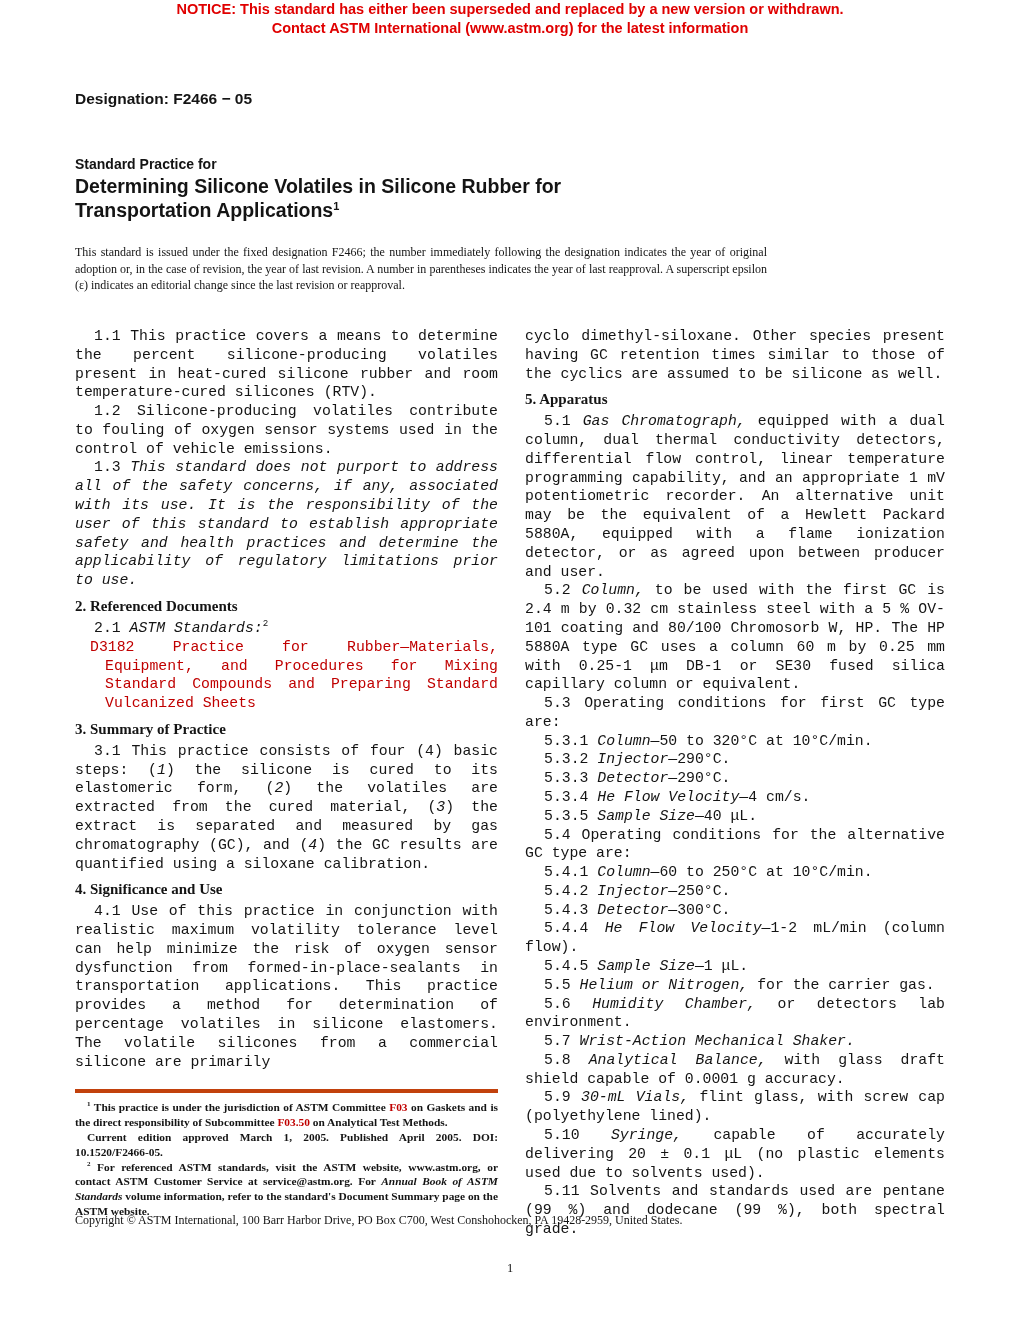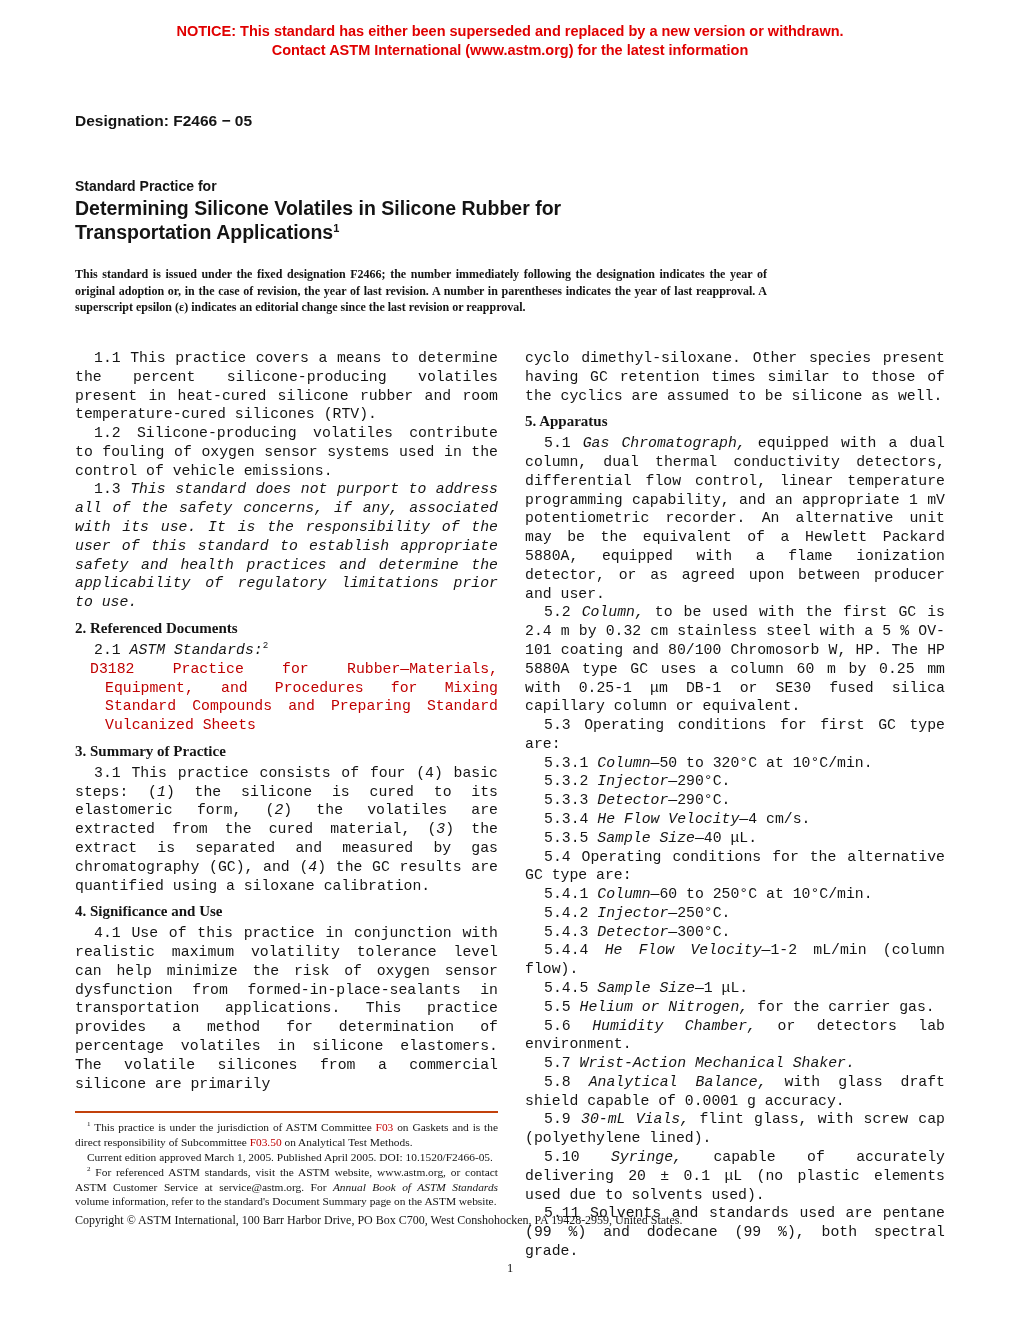--- a/index.html
+++ b/index.html
@@ -7,21 +7,20 @@
   body {
     width:1020px;
     font-family:"Liberation Serif", serif;
     color:#141414;
   }
   .page {
     position:relative;
     width:1020px;
     min-height:1320px;
     background:#ffffff;
-    padding-top:22px;
   }
   .notice {
     text-align:center;
     color:var(--notice-red,#e00000);
     font-family:"Liberation Sans", sans-serif;
     font-weight:bold;
     font-size:14.5px;
     line-height:1.3;
   }
   .header { display:flex; padding:0 75px; margin-top:26px; }
@@ -40,21 +39,20 @@
   }
   .title-line1 { font-size:14px; margin-bottom:2px; }
   .title-line2 { font-size:19.5px; line-height:1.25; }
   .title-line2 sup { font-size:11px; }
   .issue-note {
     margin-top:22px;
     font-size:12px;
     line-height:1.35;
     width:692px;
     text-align:justify;
-    font-weight:bold;
   }
   .columns { display:flex; gap:27px; padding:0 75px; margin-top:34px; }
   .col { width:423px; }
   .heading {
     font-weight:bold;
     font-size:15px;
     margin:8px 0 4px 0;
   }
   .para, .para-flush, .ref {
     font-size:14.8px;
@@ -66,23 +64,24 @@
   .para-flush { text-indent:0; }
   .ref {
     color:var(--link-red,#c00000);
     padding-left:30px;
     text-indent:-15px;
   }
   sup { font-size:0.62em; vertical-align:super; line-height:0; }
   .link { color:var(--link-red,#c00000); cursor:pointer; }
   .footnotes {
     margin-top:18px;
-    border-top:2px solid #c2410c;
+    border-top:4px solid #c2410c;
     padding-top:7px;
     width:423px;
+    font-weight:bold;
   }
   .fn {
     font-size:11.4px;
     line-height:1.3;
     text-align:justify;
     text-indent:12px;
   }
   .footer {
     position:absolute;
     left:75px;

